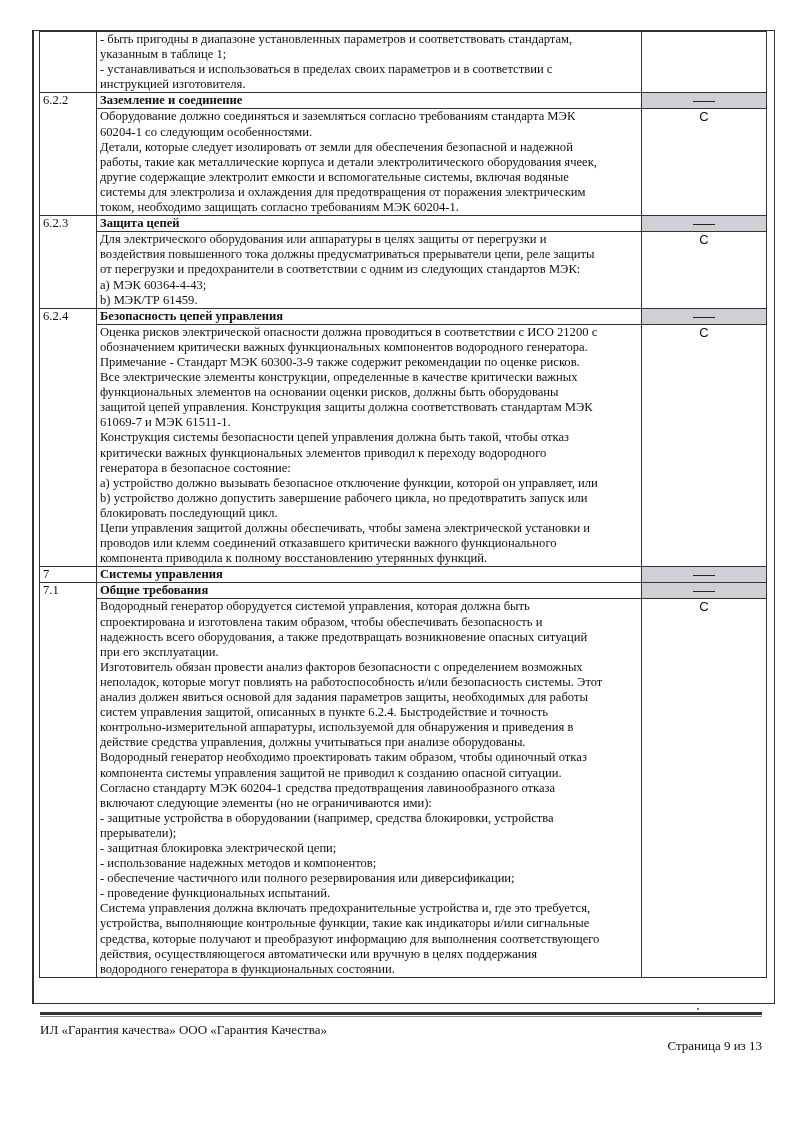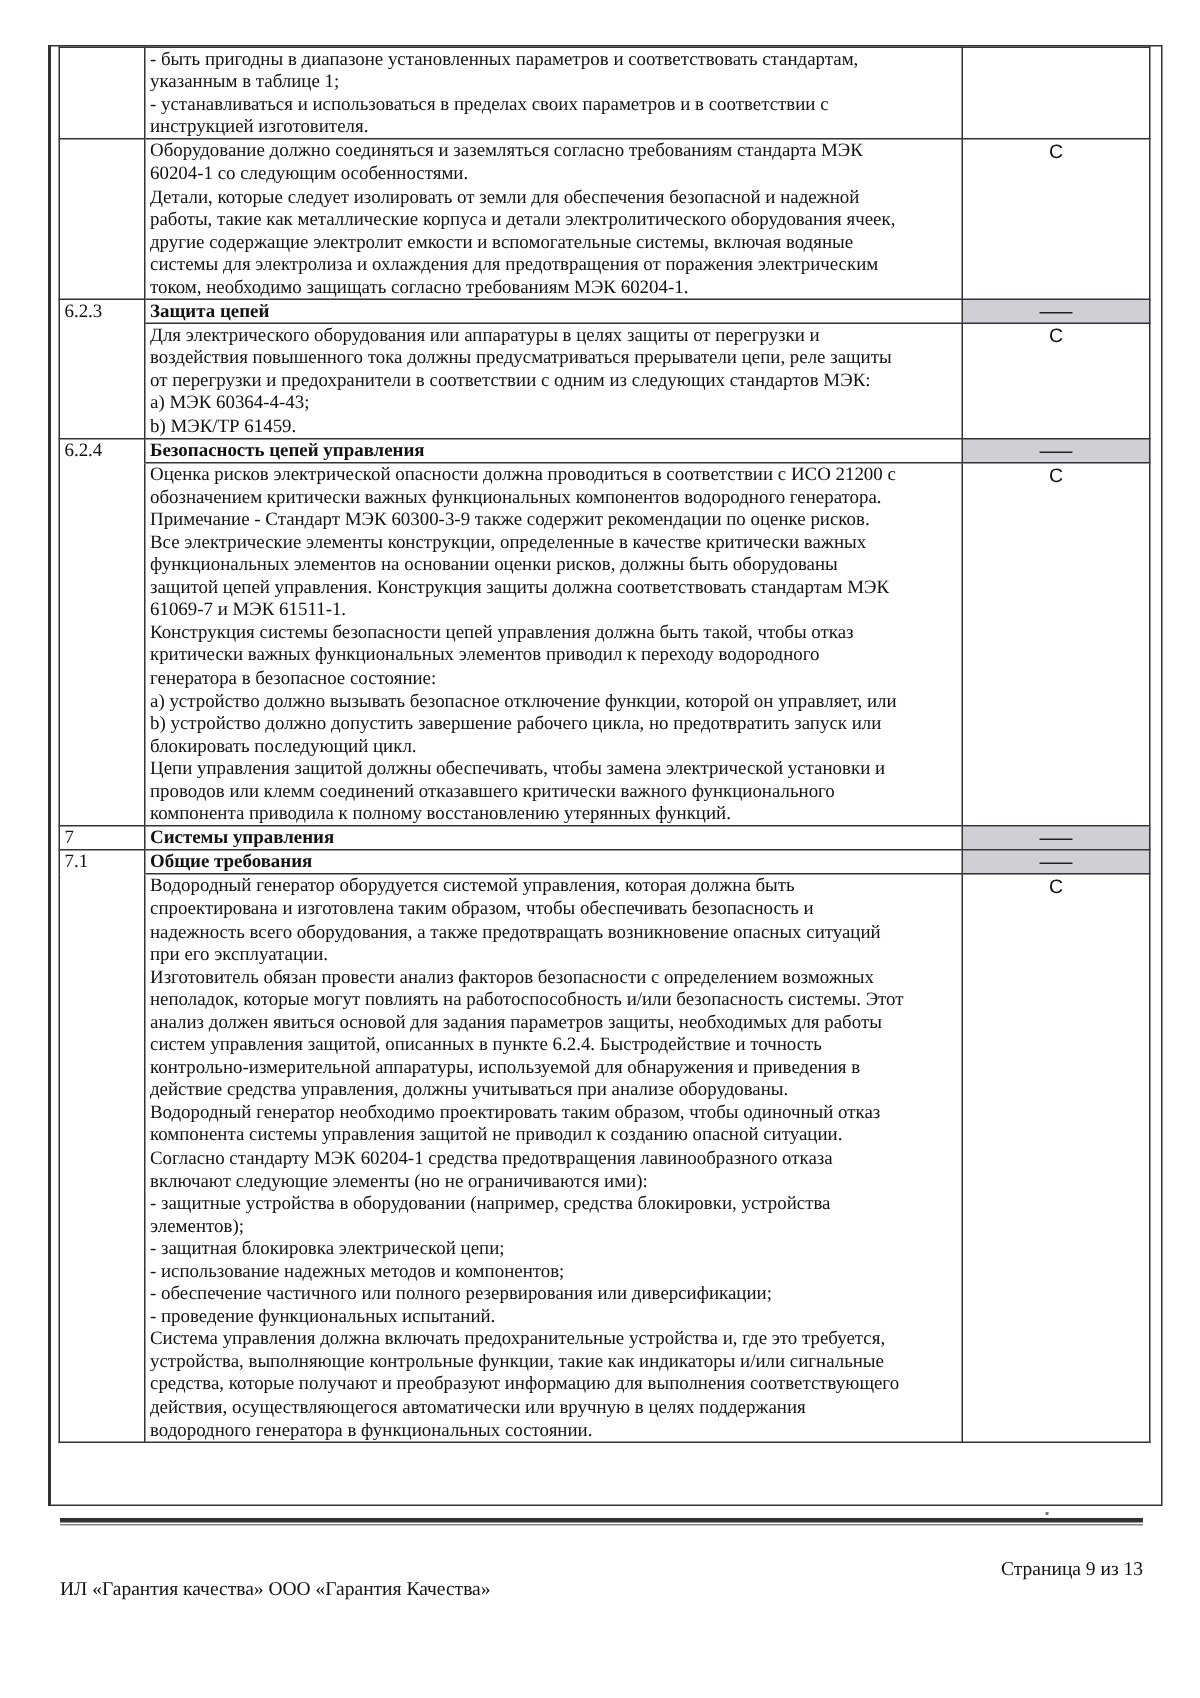--- a/index.html
+++ b/index.html
@@ -15,40 +15,45 @@
   td.head-res { background: #cfcfd6; height: 14px; padding: 0; }
   td.head-res span { display: inline-block; width: 22px; height: 1px; background: #222; vertical-align: middle; }
   tr.head td.body { font-weight: bold; }
   tr.head td { height: 15px; }
   td.body { padding-left: 4px; }
   td.num { padding-left: 4px; }
   p.line { margin: 0; }
   .footer-rule { position: absolute; left: 40px; top: 1012px; width: 722px; height: 3px; background: #333; }
   .footer-rule2 { position: absolute; left: 40px; top: 1016px; width: 722px; height: 1px; background: #888; }
   .footer { position: absolute; left: 40px; top: 1022px; width: 722px; font-size: 13px; line-height: 16px; }
-  .footer .left { position: absolute; left: 0; top: 0; margin-top: 29px; }
+  .footer .left { position: absolute; left: 0; top: 0; }
   .footer .right { position: absolute; right: 0; top: 16px; }
   .dot { position: absolute; left: 697px; top: 1008px; width: 2px; height: 2px; background: #777; }
 </style>
 </head>
 <body>
 
 <div class="frame"></div>
 
 <table class="doc">
   <tbody id="tbody">
       <tr>
         <td class="num"></td>
         <td class="body">
           <p class="line">- быть пригодны в диапазоне установленных параметров и соответствовать стандартам,</p>
           <p class="line">указанным в таблице 1;</p>
           <p class="line">- устанавливаться и использоваться в пределах своих параметров и в соответствии с</p>
           <p class="line">инструкцией изготовителя.</p>
         </td>
         <td class="res"></td>
+      </tr>
+      <tr class="head">
+        <td class="num" style="border-bottom: none;">6.2.2</td>
+        <td class="body">Заземление и соединение</td>
+        <td class="res head-res" style="background: rgb(207, 207, 214);"><span></span></td>
       </tr>
       <tr>
         <td class="num" style="border-top: none;"></td>
         <td class="body">
           <p class="line">Оборудование должно соединяться и заземляться согласно требованиям стандарта МЭК</p>
           <p class="line">60204-1 со следующим особенностями.</p>
           <p class="line">Детали, которые следует изолировать от земли для обеспечения безопасной и надежной</p>
           <p class="line">работы, такие как металлические корпуса и детали электролитического оборудования ячеек,</p>
           <p class="line">другие содержащие электролит емкости и вспомогательные системы, включая водяные</p>
           <p class="line">системы для электролиза и охлаждения для предотвращения от поражения электрическим</p>
@@ -120,21 +125,21 @@
           <p class="line">неполадок, которые могут повлиять на работоспособность и/или безопасность системы. Этот</p>
           <p class="line">анализ должен явиться основой для задания параметров защиты, необходимых для работы</p>
           <p class="line">систем управления защитой, описанных в пункте 6.2.4. Быстродействие и точность</p>
           <p class="line">контрольно-измерительной аппаратуры, используемой для обнаружения и приведения в</p>
           <p class="line">действие средства управления, должны учитываться при анализе оборудованы.</p>
           <p class="line">Водородный генератор необходимо проектировать таким образом, чтобы одиночный отказ</p>
           <p class="line">компонента системы управления защитой не приводил к созданию опасной ситуации.</p>
           <p class="line">Согласно стандарту МЭК 60204-1 средства предотвращения лавинообразного отказа</p>
           <p class="line">включают следующие элементы (но не ограничиваются ими):</p>
           <p class="line">- защитные устройства в оборудовании (например, средства блокировки, устройства</p>
-          <p class="line">элементов);</p>
+          <p class="line">прерыватели);</p>
           <p class="line">- защитная блокировка электрической цепи;</p>
           <p class="line">- использование надежных методов и компонентов;</p>
           <p class="line">- обеспечение частичного или полного резервирования или диверсификации;</p>
           <p class="line">- проведение функциональных испытаний.</p>
           <p class="line">Система управления должна включать предохранительные устройства и, где это требуется,</p>
           <p class="line">устройства, выполняющие контрольные функции, такие как индикаторы и/или сигнальные</p>
           <p class="line">средства, которые получают и преобразуют информацию для выполнения соответствующего</p>
           <p class="line">действия, осуществляющегося автоматически или вручную в целях поддержания</p>
           <p class="line">водородного генератора в функциональных состоянии.</p>
         </td>

